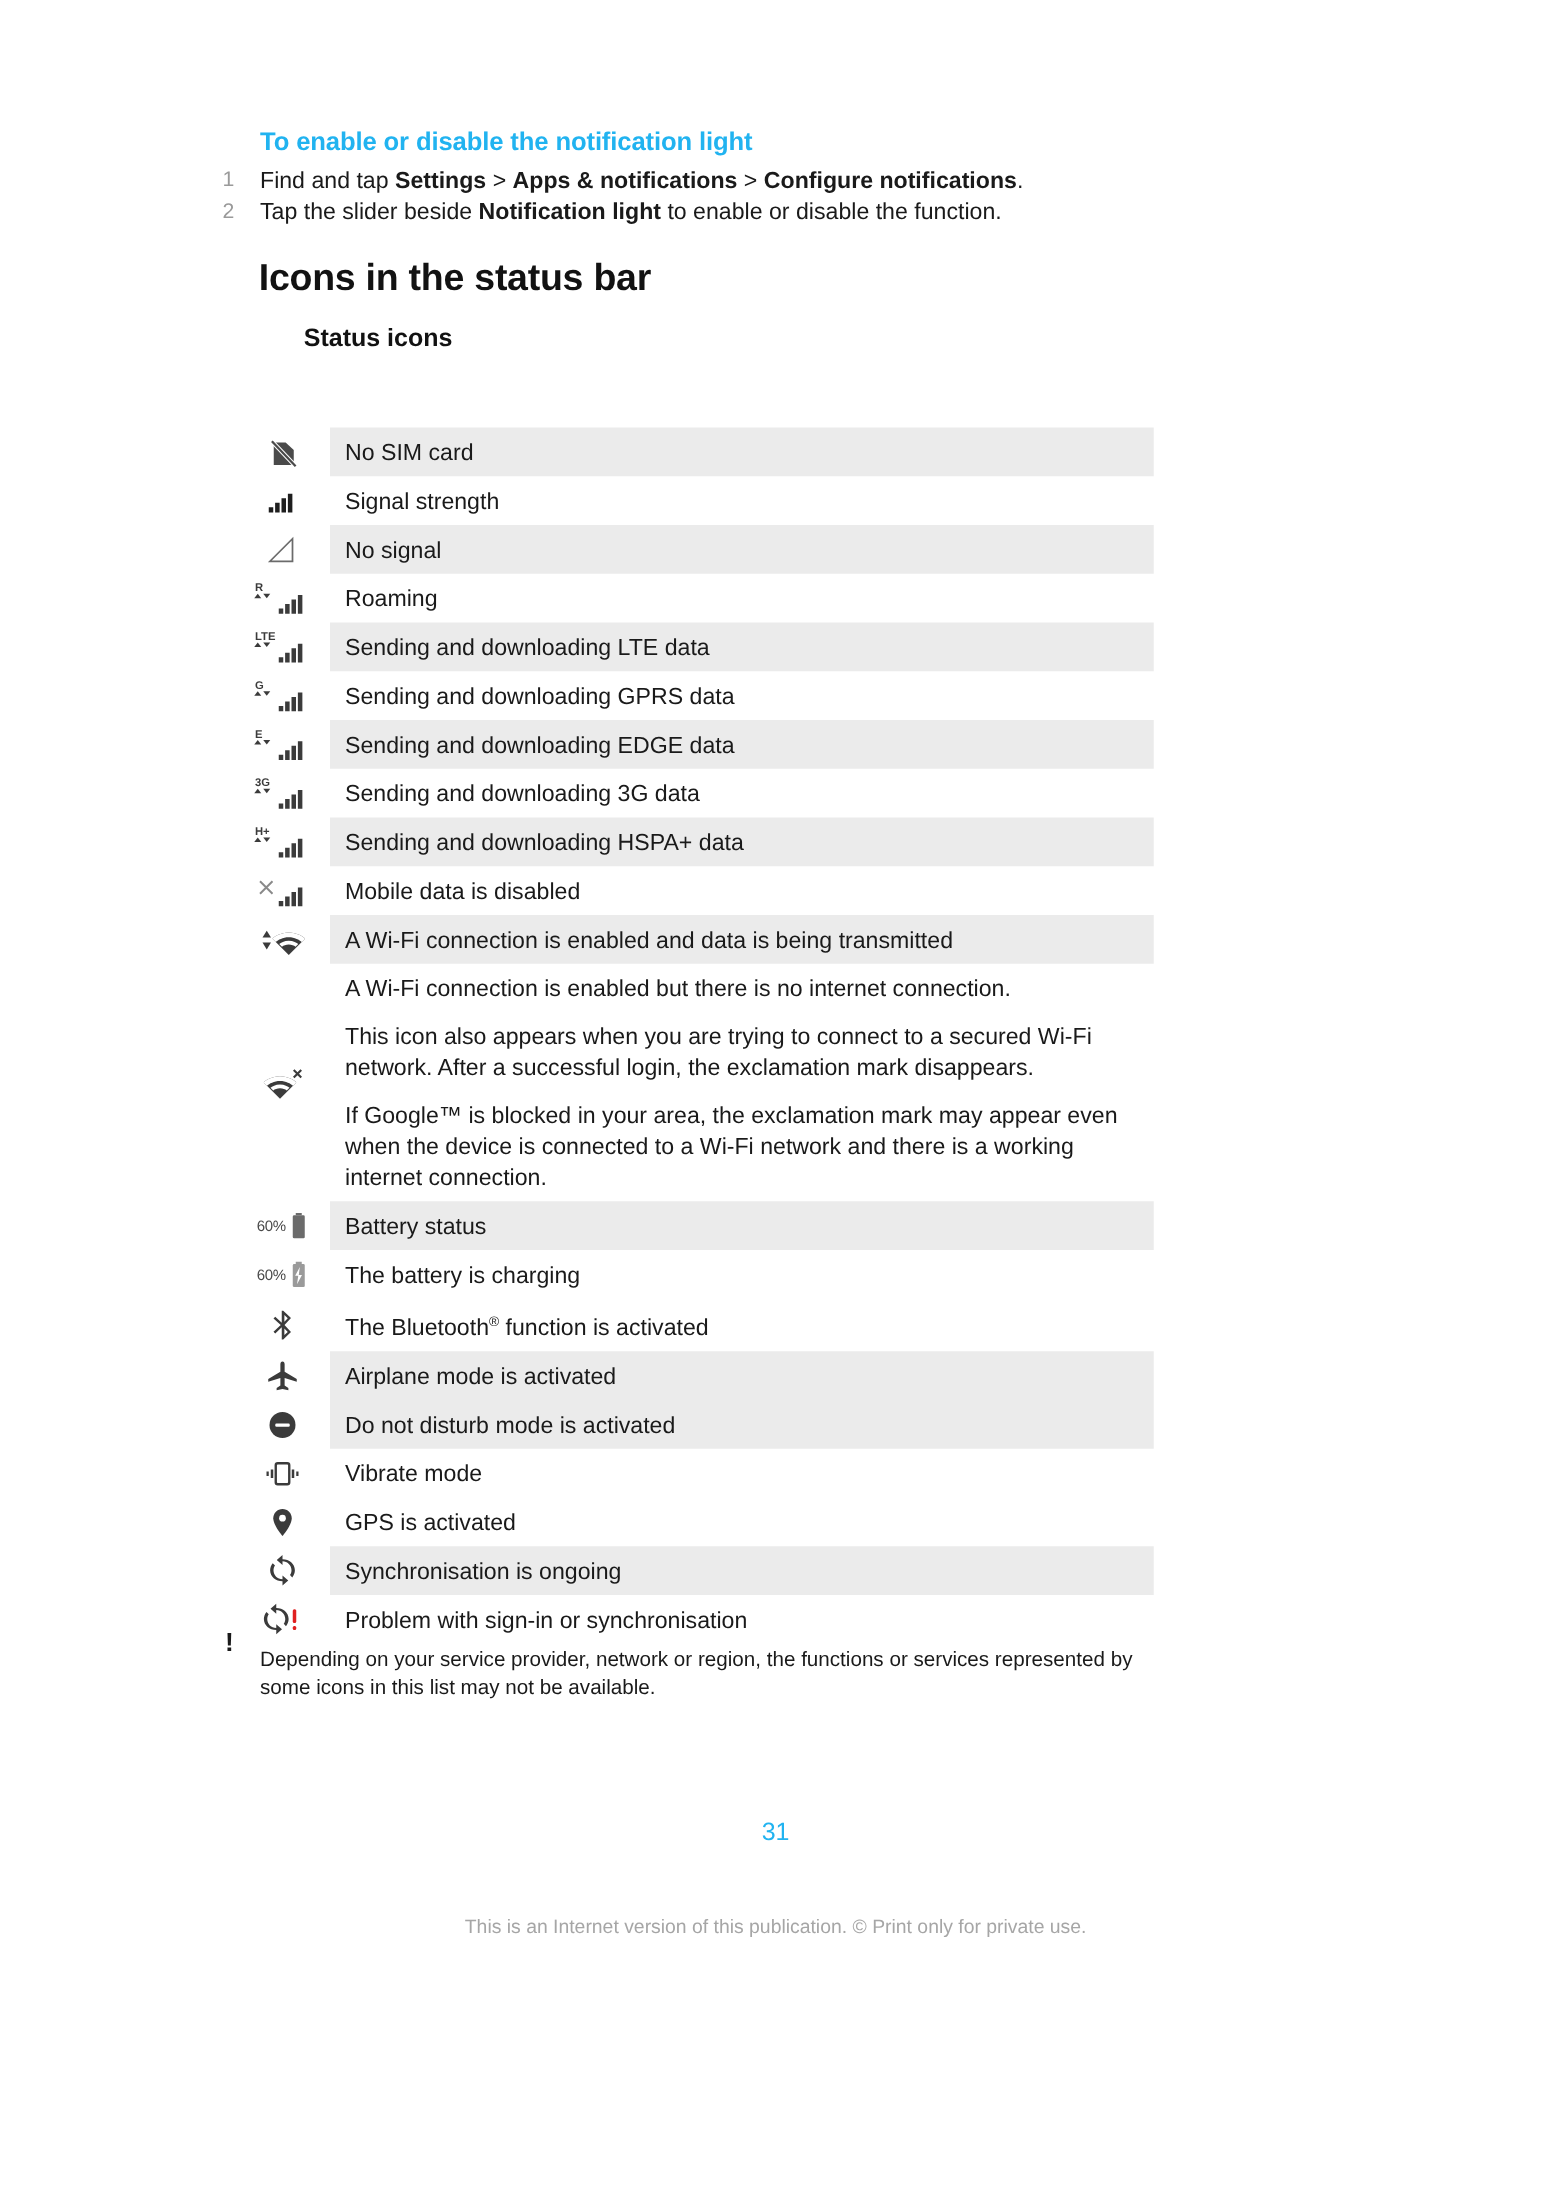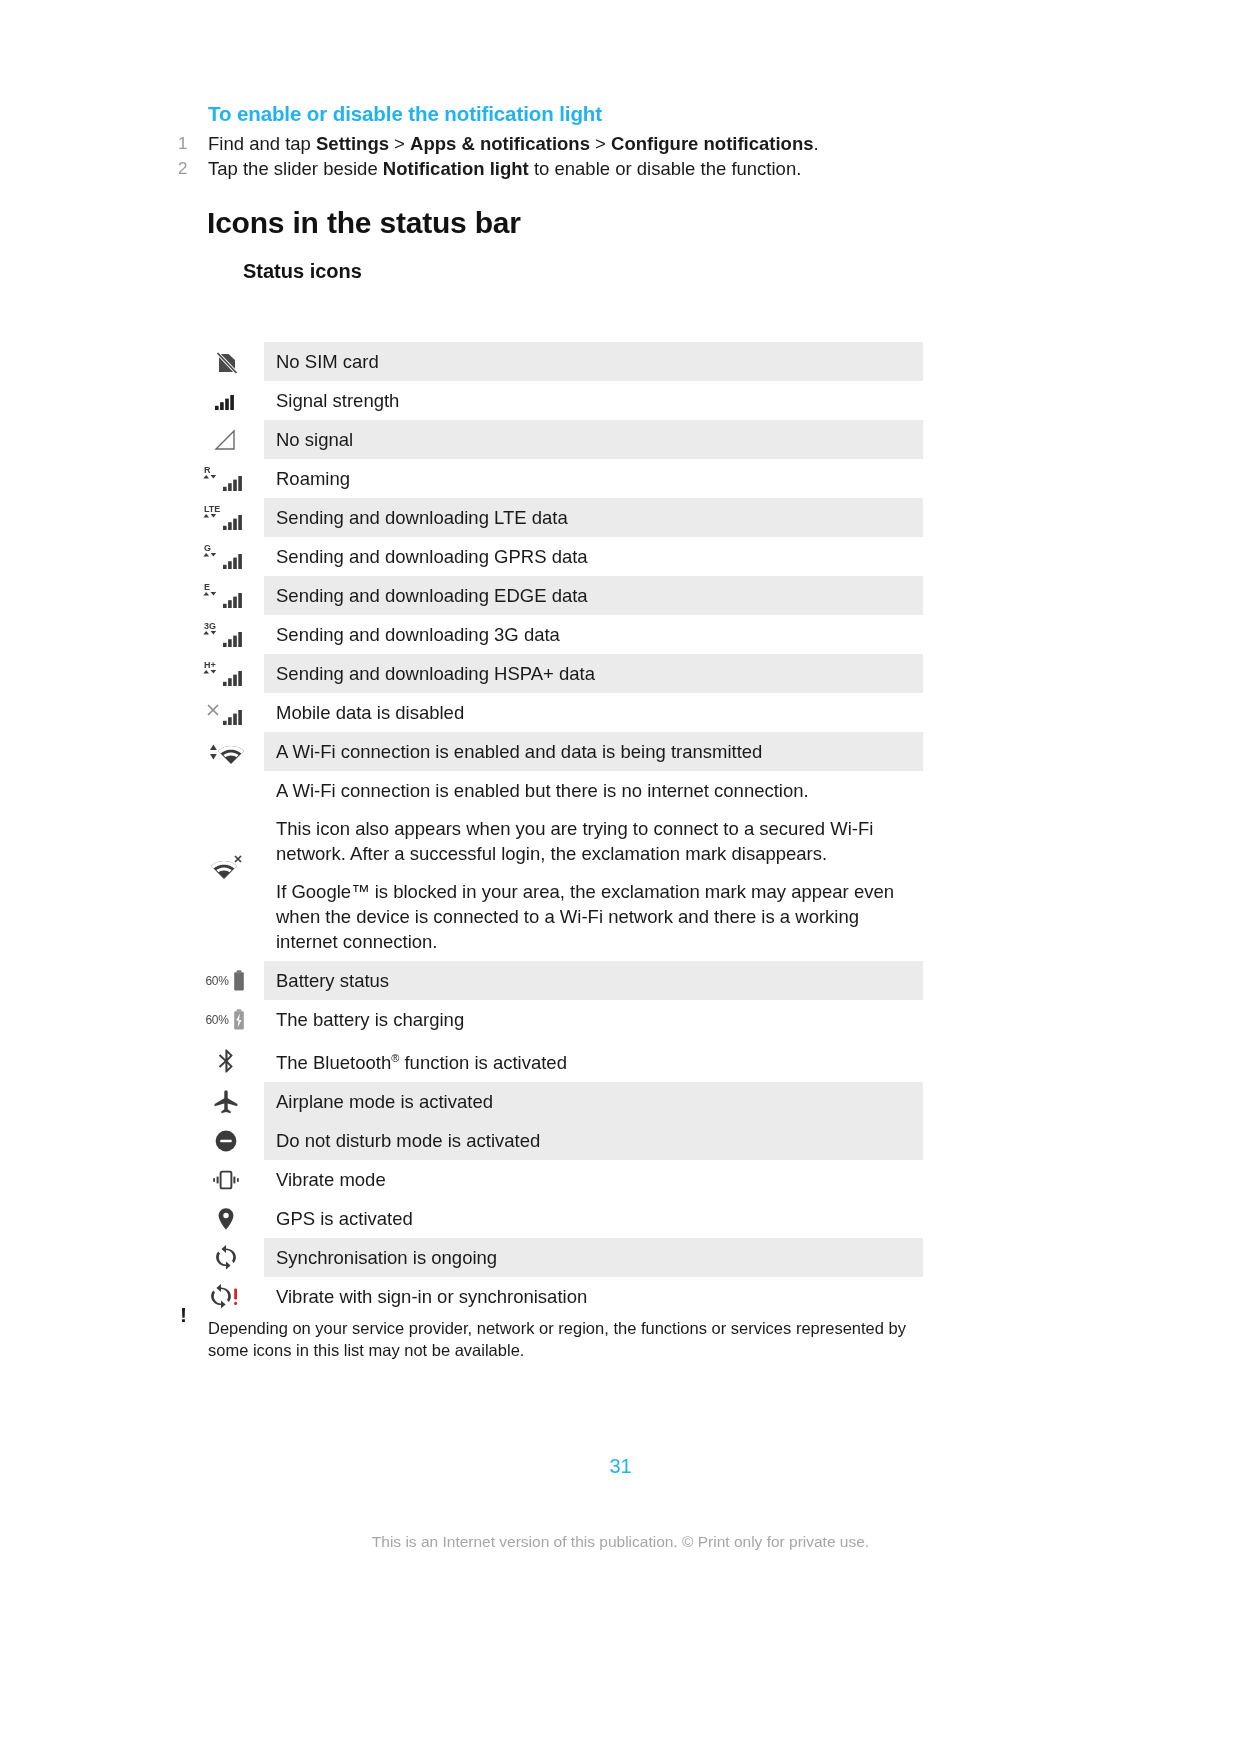--- a/index.html
+++ b/index.html
@@ -502,21 +502,21 @@
       <div class="row white">
         <div class="stripe"></div>
         <div class="icon-cell">
           <svg class="ic" width="34" height="28" viewBox="0 0 34 28" xmlns="http://www.w3.org/2000/svg">
       <path d="M12 4.4 L12 1 L7.4 5 L12 9 L12 6 C16 6 19.2 9.2 19.2 13.2 C19.2 14.6 18.8 15.9 18 17 L19.8 18.9 C21.1 17.3 21.9 15.4 21.9 13.2 C21.9 8 17.4 4.4 12 4.4 Z" fill="#3b3b3b"></path>
       <path d="M12 22 L12 25.4 L16.6 21.4 L12 17.4 L12 20.4 C8 20.4 4.8 17.2 4.8 13.2 C4.8 11.8 5.2 10.5 6 9.4 L4.2 7.5 C2.9 9.1 2.1 11 2.1 13.2 C2.1 18.4 6.6 22 12 22 Z" fill="#3b3b3b"></path>
       <rect x="25.2" y="5.4" width="2.8" height="11" rx="1.2" fill="#e02020"></rect>
       <rect x="25.2" y="18.8" width="2.8" height="3.2" rx="1.2" fill="#e02020"></rect>
     </svg>
         </div>
-        <div class="label-cell"><span>Vibrate with sign-in or synchronisation</span></div>
+        <div class="label-cell"><span>Problem with sign-in or synchronisation</span></div>
       </div>
     </div>
 
   <div class="note">
     <div class="note-bang">!</div>
     <div class="note-txt">Depending on your service provider, network or region, the functions or services represented by some icons in this list may not be available.</div>
   </div>
 
   <div class="page-num">31</div>
   <div class="imprint">This is an Internet version of this publication. © Print only for private use.</div>

